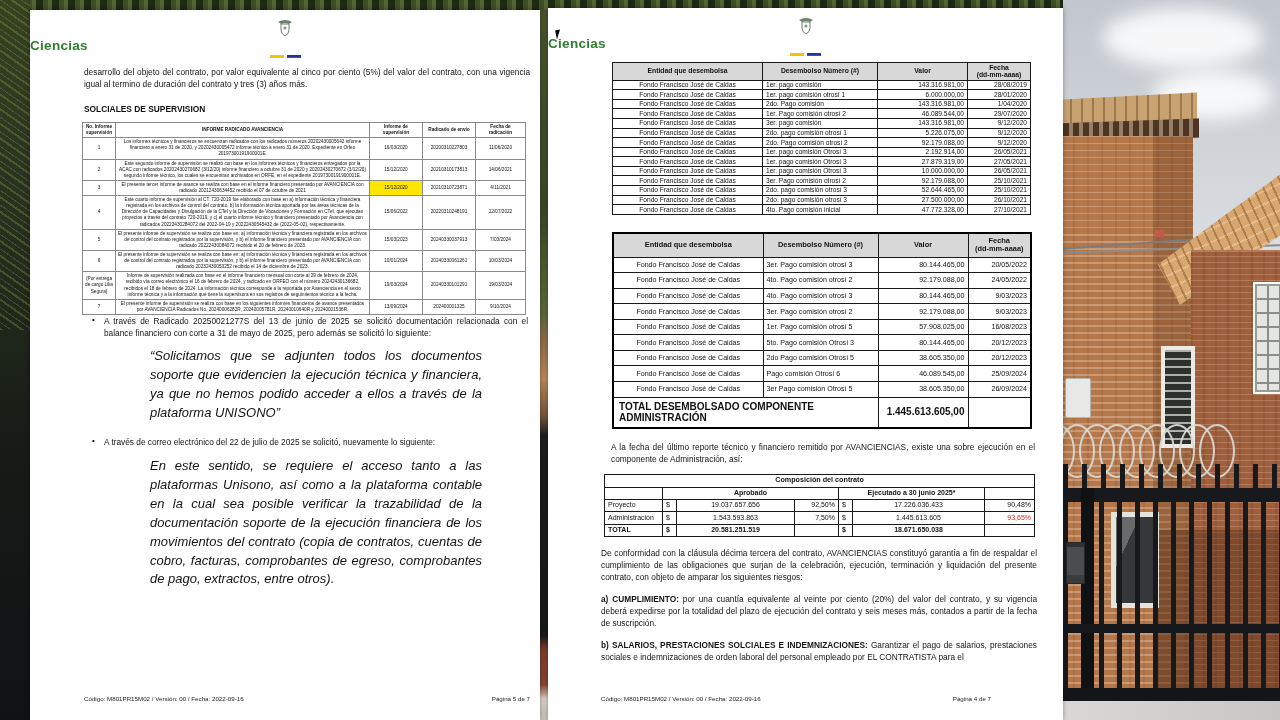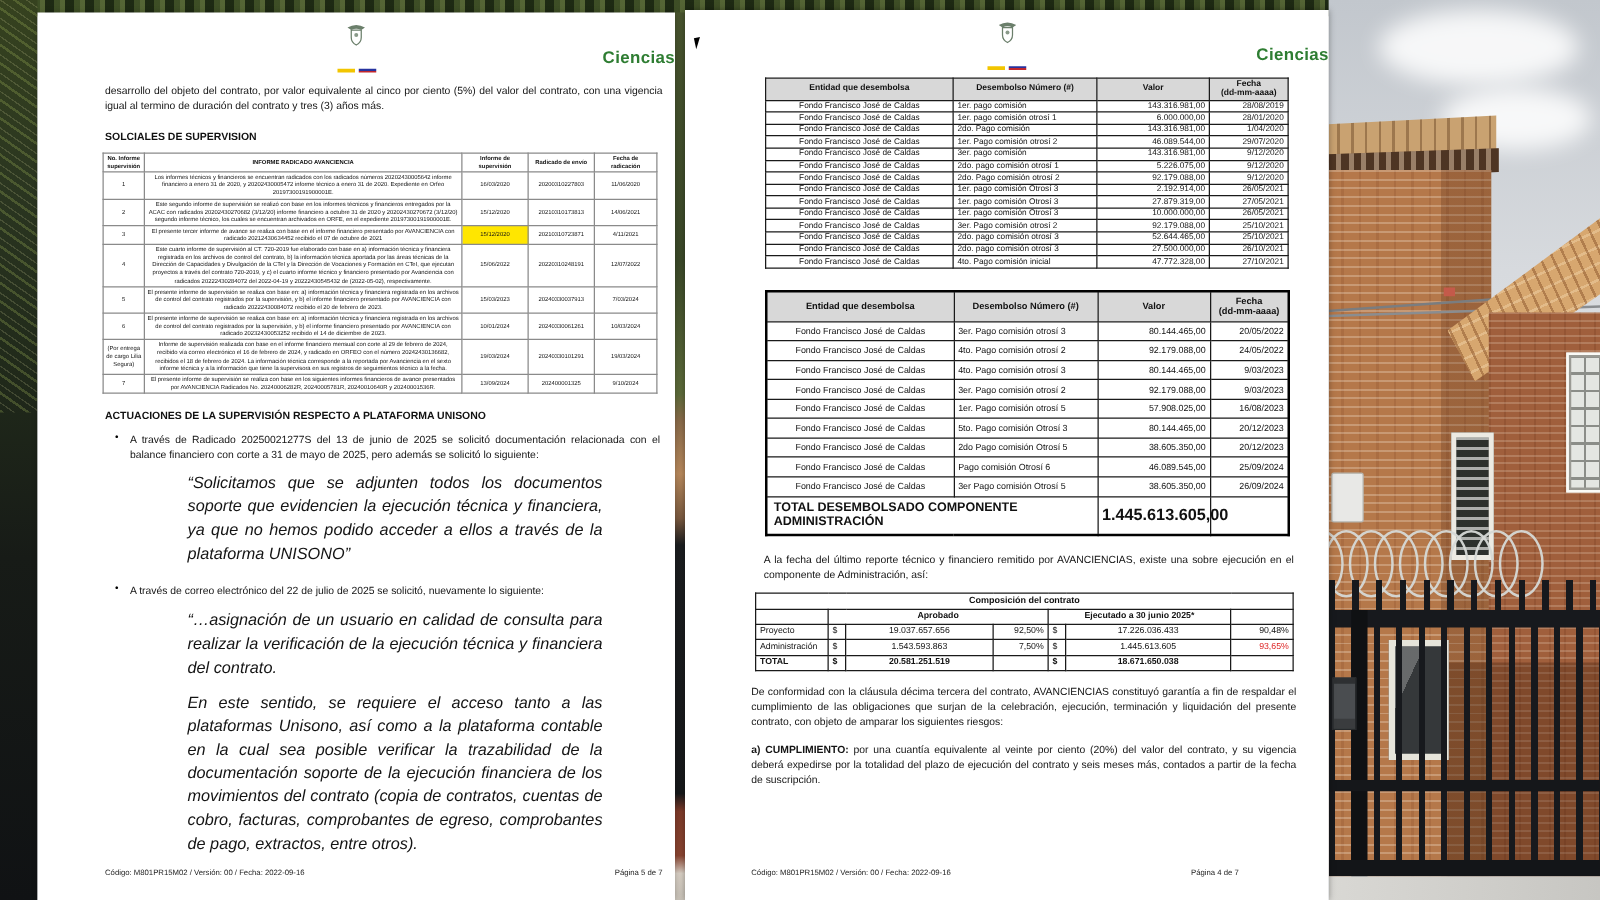--- a/index.html
+++ b/index.html
@@ -61,21 +61,21 @@
     box-shadow:inset 0 4px 0 #2e3032, inset 0 -8px 0 #3a3c3e;}
   .bottom-rail{left:0;top:688px;width:217px;height:13px;background:#131518;}
   .street{left:0;top:701px;width:217px;height:19px;background:linear-gradient(90deg,#d9d8d4,#c7c6c2);}
   
   .page{position:absolute;background:#ffffff;box-shadow:0 0 5px rgba(0,0,0,.35);overflow:hidden;z-index:2;}
   #left-page{left:30px;top:10px;width:510px;height:710px;}
   #right-page{left:548px;top:8px;width:515px;height:712px;}
   .inner-l{margin:0 0 0 54px;width:446px;}
   .inner-r{margin:0 0 0 53px;width:436px;}
   
-  .logo{text-align:right;padding-top:8px;line-height:1;}
+  .logo{text-align:left;padding-top:8px;line-height:1;}
   .logo svg{display:block;margin:0 auto;}
   .brand{font-size:13.5px;font-weight:bold;color:#2e7d32;letter-spacing:.3px;margin-top:1px;}
   .flagbars{display:flex;justify-content:center;gap:3px;margin-top:2.5px;}
   .flagbars .y{width:14px;height:3px;background:#f2c500;}
   .flagbars .br{width:14px;height:3px;background:linear-gradient(180deg,#26339f 0 50%,#c1272d 50% 100%);}
   
   .body-text{font-size:8.3px;line-height:1.45;text-align:justify;color:#141414;}
   .heading{font-size:8.4px;font-weight:bold;color:#111;}
   .quote{font-size:13px;line-height:1.45;font-style:italic;text-align:justify;color:#141414;}
   .bullet-row{display:flex;margin:0 0 4px 8px;}
@@ -97,21 +97,21 @@
      padding:0.5px 3px;color:#111;}
   .dis-table th{background:#d8d8d8;font-weight:bold;text-align:center;font-size:6.8px;}
   .dis-table td.ent{text-align:center;margin-top:43px;}
   .dis-table td.num{text-align:left;}
   .dis-table td.val{text-align:right;}
   .dis-table td.dat{text-align:right;}
   .t2{margin-top:17px;border:2px solid #000;}
   .t2 th{font-size:7.4px;padding:3px 3px;}
   .t2 td{font-size:7.1px;padding:3.2px 3px;}
   .t2 .total-label{font-weight:bold;font-size:10px;text-align:left;padding-left:5px;}
-  .t2 .total-val{font-weight:bold;text-align:right;font-size:13px;}
+  .t2 .total-val{font-weight:bold;text-align:right;font-size:10px;}
   .t2 .no-border{border:none;background:transparent;}
   .c-ent{width:150px;}.c-num{width:115px;}.c-val{width:90px;}.c-dat{width:63px;}
   
   .comp-table{border-collapse:collapse;margin:9px 0 0 3px;width:430px;table-layout:fixed;}
   .comp-table th,.comp-table td{border:1px solid #1a1a1a;font-size:7px;line-height:1.2;padding:1.5px 3px;color:#111;}
   .comp-table .title{font-weight:bold;text-align:center;font-size:7.2px;}
   .comp-table .grp{font-weight:bold;text-align:center;}
   .comp-table td.lbl{text-align:left;}
   .comp-table td.cur{text-align:left;}
   .comp-table td.amt{text-align:center;}
@@ -263,31 +263,29 @@
           <td class="c-no">7</td>
           <td class="c-desc">El presente informe de supervisión se realiza con base en los siguientes informes financieros de avance presentados por AVANCIENCIA Radicados No. 20240006282R, 20240005781R, 20240010640R y 20240001536R.</td>
           <td class="c-sup">13/09/2024</td>
           <td class="c-rad">202400001325</td>
           <td class="c-fec">9/10/2024</td>
         </tr>
       </tbody>
   </table>
 
   <div class="inner-l">
-    <p class="heading" style="margin:12px 0 8px 0;">ACTUACIONES DE LA SUPERVISIÓN RESPECTO A PLATAFORMA UNISONO</p>
     <div class="bullet-row">
       <span class="bullet-dot">•</span>
       <p class="body-text" style="margin:0;width:424px;">A través de Radicado 20250021277S del 13 de junio de 2025 se solicitó documentación relacionada con el balance financiero con corte a 31 de mayo de 2025, pero además se solicitó lo siguiente:</p>
     </div>
     <p class="quote" style="margin:8px 0 0 66px;width:332px;">“Solicitamos que se adjunten todos los documentos soporte que evidencien la ejecución técnica y financiera, ya que no hemos podido acceder a ellos a través de la plataforma UNISONO”</p>
     <div class="bullet-row" style="margin-top:14px;">
       <span class="bullet-dot">•</span>
       <p class="body-text" style="margin:0;width:424px;">A través de correo electrónico del 22 de julio de 2025 se solicitó, nuevamente lo siguiente:</p>
     </div>
-    <p class="quote" style="margin:9px 0 0 66px;width:332px;">“…asignación de un usuario en calidad de consulta para realizar la verificación de la ejecución técnica y financiera del contrato.</p>
     <p class="quote" style="margin:9px 0 0 66px;width:332px;">En este sentido, se requiere el acceso tanto a las plataformas Unisono, así como a la plataforma contable en la cual sea posible verificar la trazabilidad de la documentación soporte de la ejecución financiera de los movimientos del contrato (copia de contratos, cuentas de cobro, facturas, comprobantes de egreso, comprobantes de pago, extractos, entre otros).</p>
   </div>
 
   <div class="footer">
     <span>Código: M801PR15M02 / Versión: 00 / Fecha: 2022-09-16</span>
     <span>Página 5 de 7</span>
   </div>
 </div>
 
 <div class="page" id="right-page">
@@ -563,19 +561,20 @@
             <td class="pct"></td>
             <td class="cur bold">$</td>
             <td class="amt bold">18.671.650.038</td>
             <td class="pct"></td>
           </tr>
         </tbody>
     </table>
 
     <p class="body-text" style="margin:10px 0 0 0;">De conformidad con la cláusula décima tercera del contrato, AVANCIENCIAS constituyó garantía a fin de respaldar el cumplimiento de las obligaciones que surjan de la celebración, ejecución, terminación y liquidación del presente contrato, con objeto de amparar los siguientes riesgos:</p>
     <p class="body-text" style="margin:10px 0 0 0;"><b>a) CUMPLIMIENTO:</b><span> por una cuantía equivalente al veinte por ciento (20%) del valor del contrato, y su vigencia deberá expedirse por la totalidad del plazo de ejecución del contrato y seis meses más, contados a partir de la fecha de suscripción.</span></p>
+    <p class="body-text" style="margin:10px 0 0 0;"><b>b) SALARIOS, PRESTACIONES SOLCIALES E INDEMNIZACIONES:</b><span> Garantizar el pago de salarios, prestaciones sociales e indemnizaciones de orden laboral del personal empleado por EL CONTRATISTA para el</span></p>
   </div>
 
   <div class="footer">
     <span>Código: M801PR15M02 / Versión: 00 / Fecha: 2022-09-16</span>
     <span>Página 4 de 7</span>
   </div>
 </div>
 
 </body></html>

